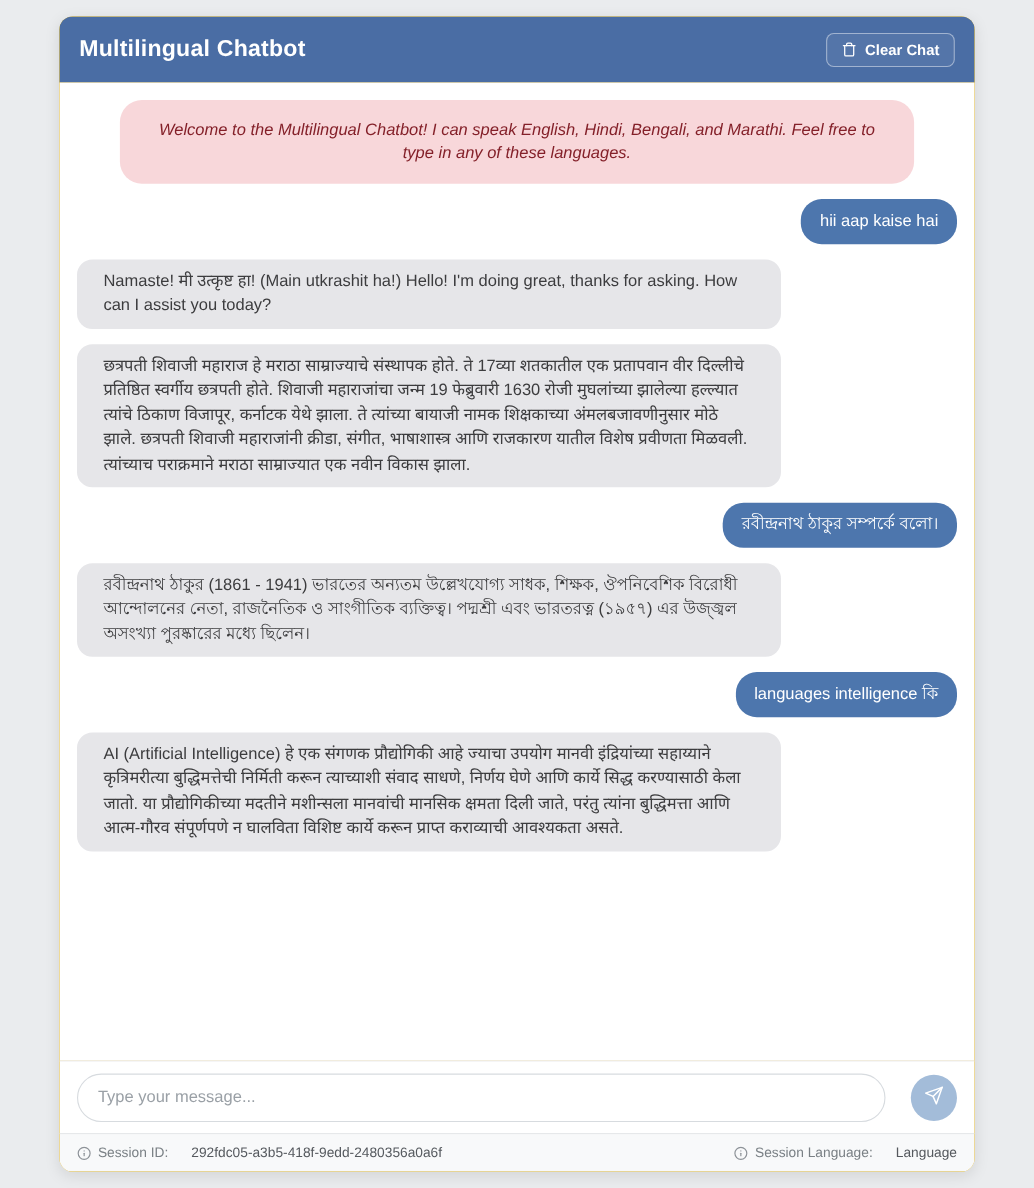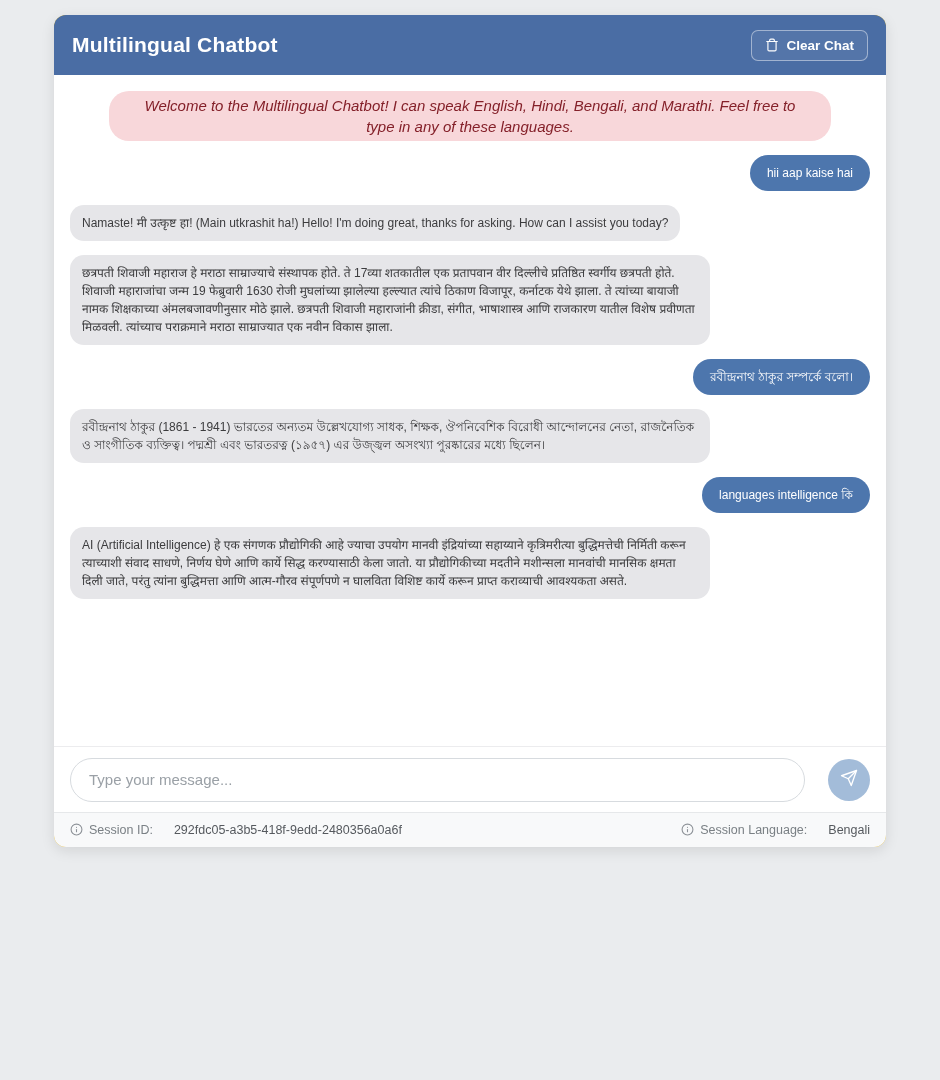--- a/index.html
+++ b/index.html
@@ -4,21 +4,21 @@
 <style>
   * { margin:0; padding:0; box-sizing:border-box; }
   html,body { width:940px; height:1080px; }
   body {
     background:#eaecee;
     font-family:"Liberation Sans","DejaVu Sans",sans-serif;
     position:relative;
   }
   .app-card {
     position:absolute; left:54px; top:15px;
-    width:832px; height:832px;
+    width:832px; height:1050px;
     background:#eab308;
     border-radius:12px;
     box-shadow:0 4px 14px rgba(0,0,0,0.10);
     display:flex; flex-direction:column;
     overflow:hidden;
   }
   
   .chat-header {
     height:60px; flex:0 0 60px;
     background:#4a6da4;
@@ -45,43 +45,43 @@
   }
   .welcome-banner {
     align-self:center;
     max-width:722px;
     background:#f8d7da;
     color:#842029;
     font-style:italic;
     font-size:15px;
     line-height:1.4;
     text-align:center;
-    padding:4px 22px;
+    padding:17px 22px;
     border-radius:20px;
     margin-bottom:14px;
   }
   .msg {
-    font-size:12px;
+    font-size:15px;
     line-height:1.5;
     margin-bottom:14px;
     word-wrap:break-word;
   }
   .msg.user {
     align-self:flex-end;
     background:#4d76ad;
     color:#ffffff;
     padding:9px 17px;
     border-radius:19px;
     max-width:77%;
   }
   .msg.bot {
     align-self:flex-start;
     background:#e6e6e9;
     color:#3c3c3e;
-    padding:9px 12px;
+    padding:9px 24px;
     border-radius:14px;
     max-width:80%;
   }
   
   .input-bar {
     flex:0 0 66px;
     border-top:1px solid #ececee;
     background:#ffffff;
     display:flex; align-items:center; gap:23px;
     padding:0 16px;
@@ -109,21 +109,21 @@
   }
   
   .status-bar {
     flex:0 0 35px;
     background:#f8f9fa;
     border-top:1px solid #e6e8ea;
     display:flex; align-items:center; justify-content:space-between;
     padding:0 16px;
     font-size:12.5px;
   }
-  .status-group { display:flex; align-items:flex-start; gap:6px; color:#7a8085; }
+  .status-group { display:flex; align-items:flex-end; gap:6px; color:#7a8085; }
   .status-label { color:#7a8085; }
   .status-value { color:#55595e;margin-left:15px; }
   .info-icon { display:flex; align-items:center; color:#8d9298; }
 </style>
 </head>
 <body>
 
 <div class="app-card">
 
   <div class="chat-header">
@@ -177,17 +177,17 @@
     </div>
     <div class="status-group">
       <span class="info-icon">
         <svg width="13" height="13" viewBox="0 0 24 24" fill="none" stroke="currentColor" stroke-width="2" stroke-linecap="round" stroke-linejoin="round">
           <circle cx="12" cy="12" r="10"></circle>
           <line x1="12" y1="16" x2="12" y2="12"></line>
           <line x1="12" y1="8" x2="12.01" y2="8"></line>
         </svg>
       </span>
       <span class="status-label">Session Language:</span>
-      <span class="status-value">Bengali</span>
+      <span class="status-value">Language</span>
     </div>
   </div>
 
 </div>
 
 </body></html>

